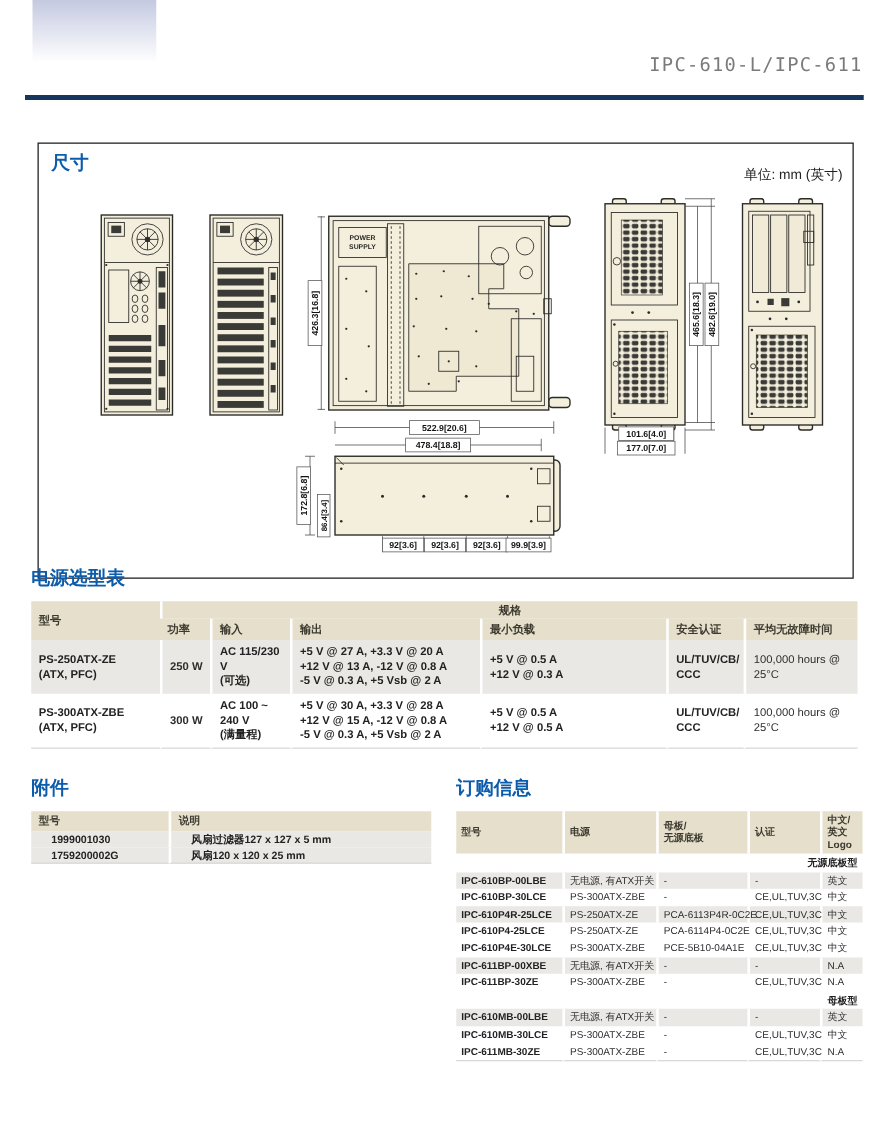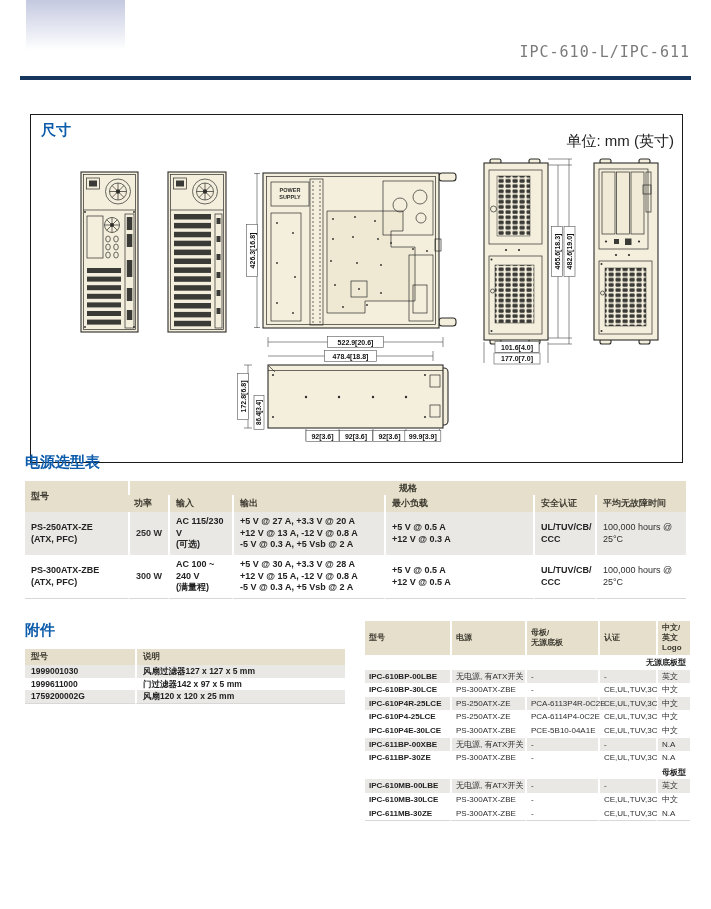--- a/index.html
+++ b/index.html
@@ -9,21 +9,21 @@
         background:linear-gradient(#c4c9e0,#ffffff);}
   .prod-title{position:absolute;top:43px;right:21px;
         font-family:"DejaVu Sans Mono","Liberation Mono",monospace;
         font-size:15px;letter-spacing:1px;color:#7a7a7a;}
   .title-rule{position:absolute;left:20px;top:76px;width:671px;height:4px;background:#17365d;}
 
   
   .dimbox{position:absolute;left:30px;top:90px;width:651px;height:347px;
         border:1px solid #1a1a1a;background:#fff;margin-top:24px;}
   .dimbox h2{position:absolute;left:10px;top:6px;margin:0;font-size:15px;color:#0d5cab;}
-  .unit-note{position:absolute;right:8px;top:17px;font-size:15px;color:#222;}
+  .unit-note{position:absolute;right:8px;top:17px;font-size:11px;color:#222;}
   .dimbox svg{position:absolute;left:0;top:0;}
 
   svg .frame{fill:#f4efdd;stroke:#2b2b28;stroke-width:1.1;}
   svg .thin{fill:none;stroke:#2b2b28;stroke-width:0.7;}
   svg .plate{fill:#efe9d4;stroke:#2b2b28;stroke-width:0.7;}
   svg .bay{fill:#f0ead6;stroke:#2b2b28;stroke-width:0.7;}
   svg .ln{stroke:#2b2b28;stroke-width:0.7;fill:none;}
   svg .guide{stroke:#2b2b28;stroke-width:0.7;stroke-dasharray:2 2;}
   svg .dark{fill:#3a3a36;}
   svg .dot{fill:#2b2b28;}
@@ -46,21 +46,21 @@
   tr.last td{border-bottom:1px solid #d8d8d8;}
   .b{font-weight:bold;color:#222;}
 
   .ptable{font-size:9px;}
   .ptable th{padding:2px 6px;}
   .ptable th.spec{text-align:center;padding:1px 0 0 0;}
   .ptable td{padding:4px 6px;line-height:1.3;vertical-align:middle;color:#2e2e2e;}
 
   .atable{font-size:8.5px;}
   .atable th{padding:2px 6px;}
-  .atable td{padding:1px 6px;line-height:1.25;white-space:nowrap;}
+  .atable td{padding:1px 16px;line-height:1.25;white-space:nowrap;}
 
   .otable{font-size:8px;}
   .otable th{padding:2px 4px;line-height:1.25;}
   .otable td{padding:2px 4px;line-height:1.2;white-space:nowrap;overflow:visible;}
   .otable tr.grp td{background:#fff;font-weight:bold;color:#222;padding-top:3px;border-left:0;text-align:right;}
 </style>
 </head>
 <body>
 
 <div class="page">
@@ -439,33 +439,30 @@
         <tr>
           <th>型号</th>
           <th>说明</th>
         </tr>
       </thead>
       <tbody>
         <tr class="odd">
           <td class="b">1999001030</td>
           <td class="b">风扇过滤器127 x 127 x 5 mm</td>
         </tr>
-        <tr>
-          <td class="b">1999611000</td>
-          <td class="b">门过滤器142 x 97 x 5 mm</td>
-        </tr>
         <tr class="odd last">
           <td class="b">1759200002G</td>
           <td class="b">风扇120 x 120 x 25 mm</td>
         </tr>
       </tbody>
     </table>
   </div>
 
   <div class="section sec-order">
+    <h2>订购信息</h2>
     <table class="otable">
       <colgroup>
         <col style="width:85px">
           <col style="width:75px">
           <col style="width:73px">
           <col style="width:58px">
           <col style="width:34px">
       </colgroup>
       <thead>
         <tr>

